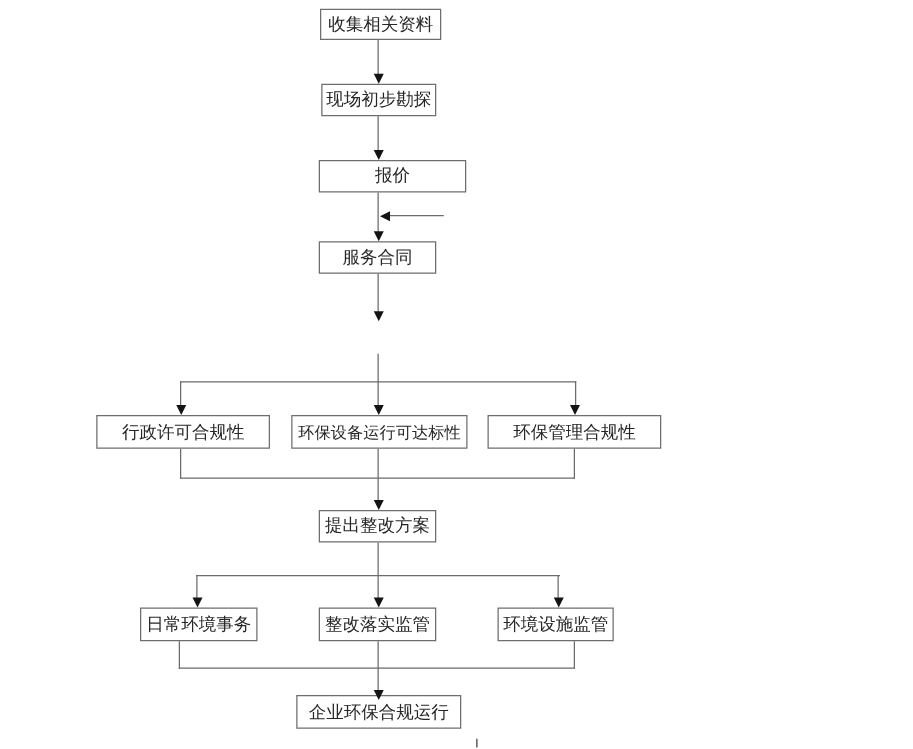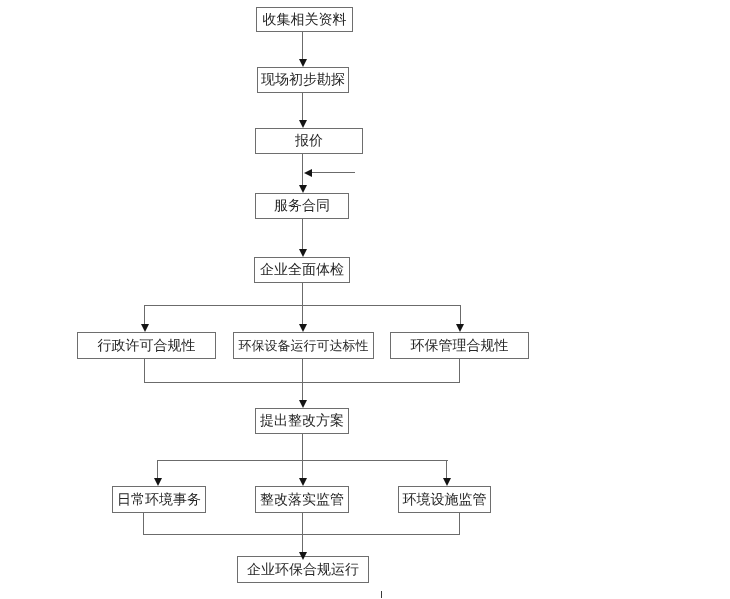--- a/index.html
+++ b/index.html
@@ -36,32 +36,29 @@
 <div class="canvas">
 
   <div class="node" style="left:256px;top:7px;width:97px;height:25px">
     <span>收集相关资料</span>
   </div>
 
   <div class="node" style="left:257px;top:67px;width:92px;height:26px">
     <span>现场初步勘探</span>
   </div>
 
-  <div class="node" style="left:255px;top:128px;width:108px;height:26px">
+  <div class="node" style="left:255px;top:128px;width:118px;height:26px">
     <span>报价</span>
   </div>
 
 
   <div class="node" style="left:255px;top:193px;width:94px;height:26px">
     <span>服务合同</span>
   </div>
 
-  <div class="node" style="left:254px;top:257px;width:96px;height:26px">
-    <span>企业全面体检</span>
-  </div>
 
   <div class="node" style="left:77px;top:332px;width:139px;height:27px">
     <span>行政许可合规性</span>
   </div>
 
   <div class="node tight" style="left:233px;top:332px;width:141px;height:27px">
     <span>环保设备运行可达标性</span>
   </div>
 
   <div class="node" style="left:390px;top:332px;width:139px;height:27px">

